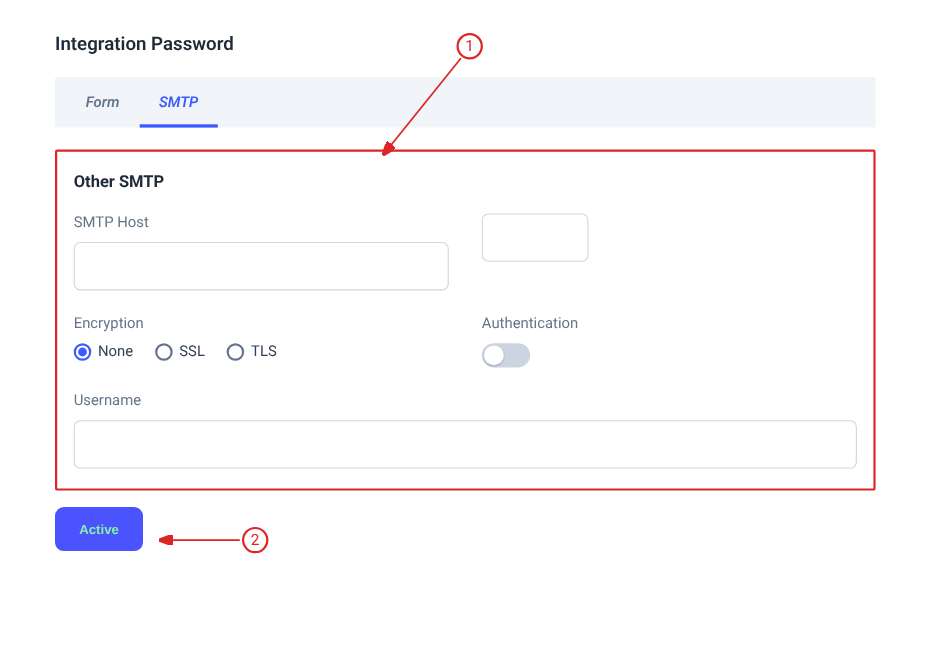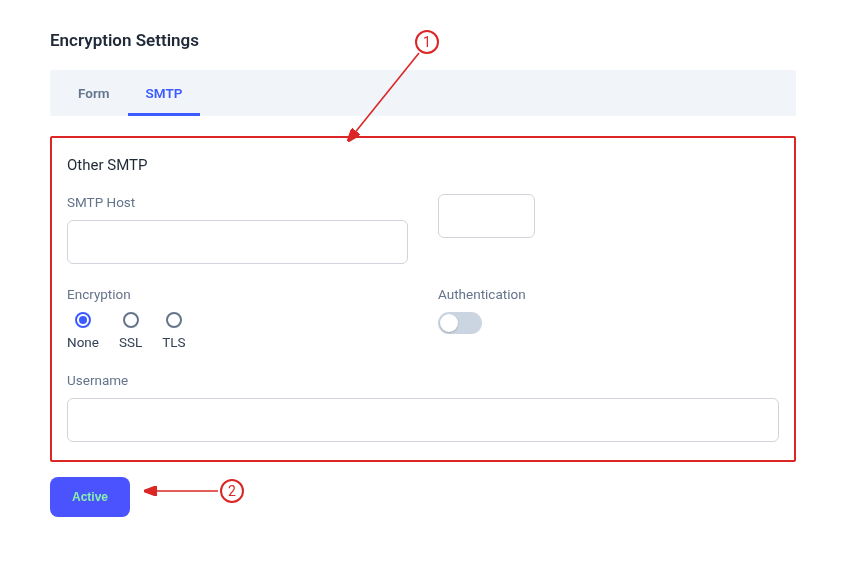--- a/index.html
+++ b/index.html
@@ -15,41 +15,42 @@
       font-weight: 600;
       color: #1f2937;
       margin-bottom: 20px;
     }
     .tabs {
       background: #f1f5f9;
       display: flex;
       border-radius: 2px;
       padding: 0 10px;
       margin-bottom: 20px;
+      font-style: italic;
     }
     .tab {
       padding: 15px 18px 12px;
       font-size: 13.5px;
       font-weight: 600;
       color: #64748b;
       cursor: pointer;
       border-bottom: 3px solid transparent;
     }
     .tab.active {
       color: #3b5bff;
       border-bottom-color: #3b5bff;
     }
     .settings-box {
       border: 2px solid #dc2626;
       padding: 18px 15px 18px 15px;
       border-radius: 2px;
     }
     .section-title {
       font-size: 15px;
-      font-weight: 400;
+      font-weight: 700;
       color: #1f2937;
       margin-bottom: 20px;
     }
     .form-row {
       display: flex;
       gap: 30px;
       margin-bottom: 22px;
     }
     .form-row:last-child { margin-bottom: 0; }
     .form-col { flex: 1; }
@@ -75,21 +76,20 @@
       align-items: center;
       margin-top: 4px;
     }
     .radio-opt {
       display: flex;
       align-items: center;
       gap: 6px;
       font-size: 13.5px;
       color: #334155;
       cursor: pointer;
-      flex-direction: column;
     }
     .radio-circle {
       width: 16px; height: 16px;
       border: 2px solid #64748b;
       border-radius: 50%;
       display: inline-flex;
       align-items: center; justify-content: center;
     }
     .radio-opt.selected .radio-circle { border-color: #3b5bff; }
     .radio-opt.selected .radio-circle::after {
@@ -129,21 +129,21 @@
       position: absolute;
       stroke: #dc2626; fill: none; stroke-width: 1.6;
       pointer-events: none;
     }
   </style>
 </head>
 <body>
 
 
 
-<div class="page-title">Encryption Settings</div>
+<div class="page-title">Integration Password</div>
 
 <div class="tabs">
   <div class="tab">Form</div>
   <div class="tab active">SMTP</div>
 </div>
 
 <div class="settings-box">
   <div class="section-title">Other SMTP</div>
 
   <div class="form-row">

